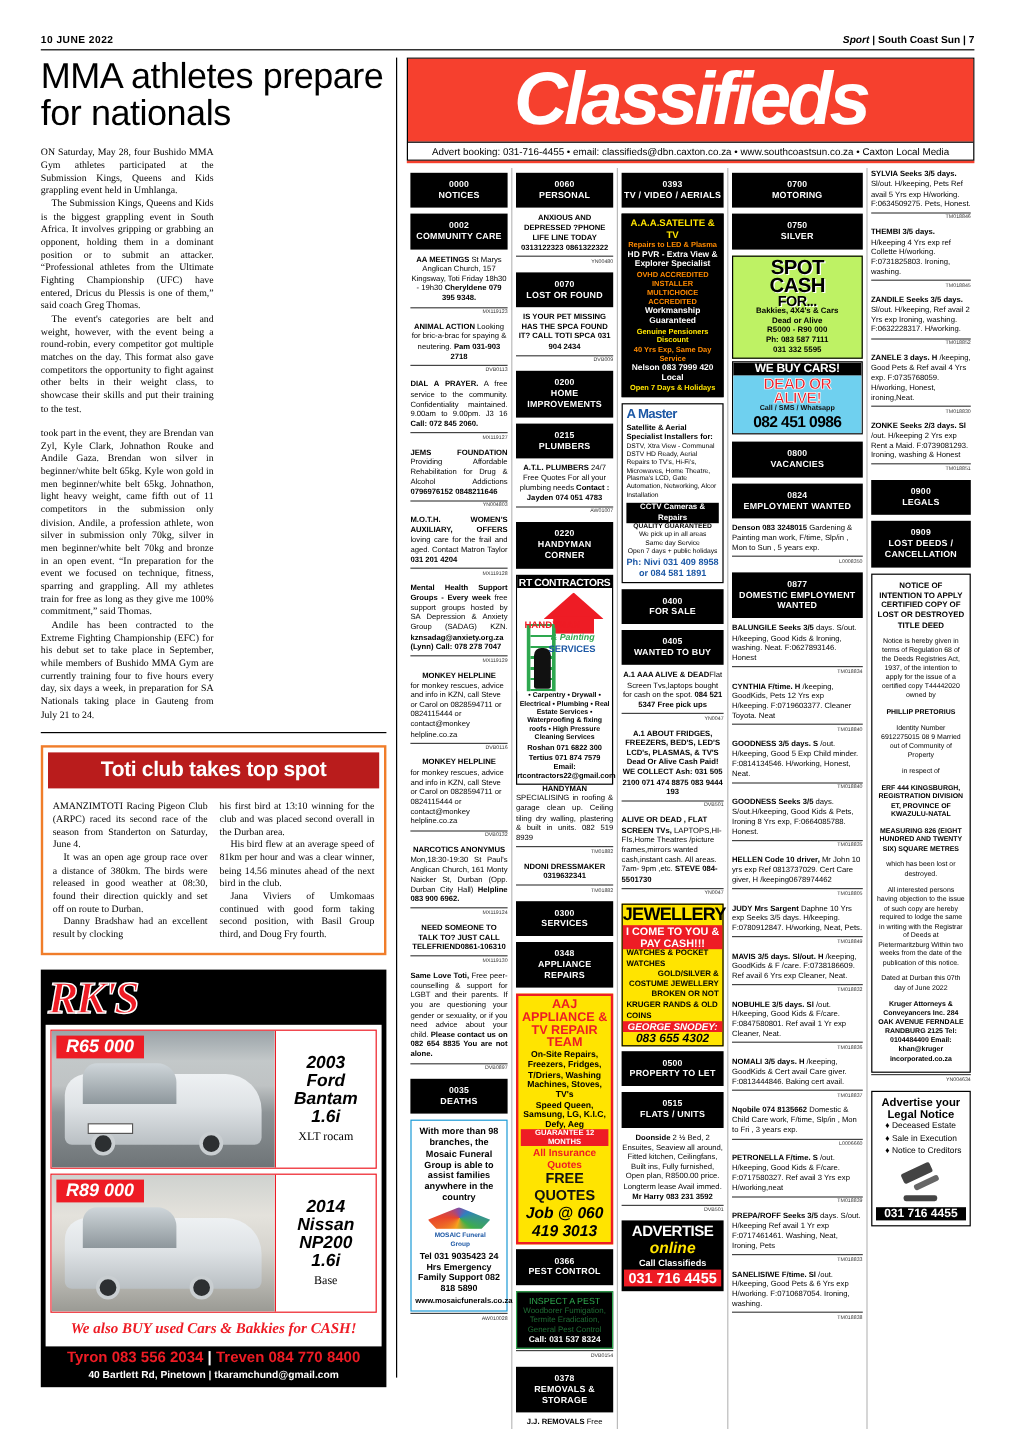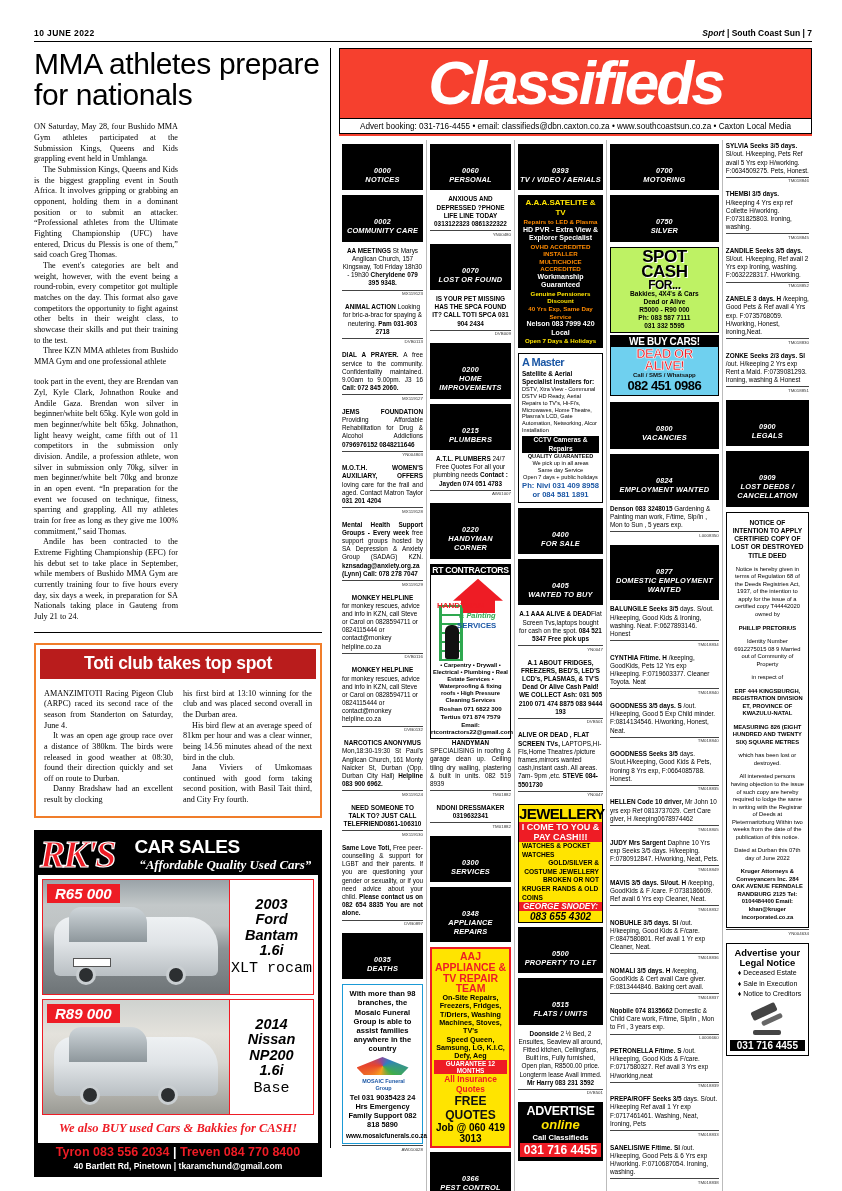--- a/index.html
+++ b/index.html
@@ -52,21 +52,21 @@
   .rks-inner { background:#fff; margin-top:3px; padding:4px; }
   .car-row { border:1.6px solid #ee1c25; display:flex; margin-bottom:4px; height:116px; }
   .car-photo { position:relative; flex:1; overflow:hidden; }
   .price-tag { position:absolute; top:4px; left:4px; background:#ee1c25; color:#fff;
      font-family:"Liberation Sans", sans-serif; font-weight:bold; font-style:italic;
      font-size:15px; padding:1px 8px; z-index:3; }
   .car-desc { width:84px; border-left:1.6px solid #ee1c25; display:flex; flex-direction:column;
      align-items:center; justify-content:center; text-align:center; }
   .car-desc .yr { font-family:"Liberation Sans", sans-serif; font-weight:bold; font-style:italic;
      font-size:14.5px; line-height:1.05; }
-  .car-desc .sub { font-family:Liberation Mono, monospace; font-size:15px; margin-top:2px; }
+  .car-desc .sub { font-family:Liberation Serif, serif; font-size:10px; margin-top:2px; }
   .rks-buy { text-align:center; font-family:"Liberation Serif", serif; font-weight:bold;
      font-style:italic; font-size:12.5px; color:#ee1c25; padding:2px 0 3px; }
   .rks-phones { text-align:center; font-family:"Liberation Sans", sans-serif; font-weight:bold;
      font-size:12.5px; color:#ee1c25; padding:2px 0 0; }
   .rks-phones .sep { color:#fff; }
   .rks-addr { text-align:center; font-family:"Liberation Sans", sans-serif; font-weight:bold;
      font-size:8.5px; color:#fff; padding:2px 0 2px; }
 
   
   .ph1 { position:absolute; inset:0; background:
@@ -90,21 +90,21 @@
   .cls-rule { border-top:2.2px solid #f6402e; }
 
   
   .cls-cols { display:flex; margin-top:4px; }
   .ccol { padding:0 3px; border-right:.6px solid #bbb; }
   .ccol:last-child { border-right:none; }
   .c1 { width:88px; } .c2 { width:88px; } .c3 { width:92px; }
   .c4 { width:122px; } .c5 { width:94px; }
 
   .cat { background:#000; color:#fff; text-align:center; font-family:"Liberation Sans", sans-serif;
-     font-weight:bold; font-size:7.4px; line-height:1.25; padding:22px 2px 6px; margin:4px 0 5px; letter-spacing:.2px;font-style:italic; }
+     font-weight:bold; font-size:7.4px; line-height:1.25; padding:5px 2px 6px; margin:4px 0 5px; letter-spacing:.2px; }
   .cat .num { display:block; font-size:7.2px; }
 
   .ad { font-family:"Liberation Sans", sans-serif; font-size:6.4px; line-height:1.28;
      text-align:center; margin-bottom:2px; }
   .ad.jst { text-align:justify; }
   .ad b { font-weight:bold; }
   .adref { font-family:"Liberation Sans", sans-serif; font-size:4.4px; text-align:right;
      border-top:.7px solid #444; margin:1px 0 7px; padding-top:.5px; color:#333; }
 
   
@@ -137,21 +137,21 @@
   .dora .l2 { font-size:6px; font-weight:bold; color:#111; }
   .dora .l3 { font-weight:bold; font-size:13px; letter-spacing:-.5px; }
 
   .aaj { background:#ffe400; border:2px solid #ee1c25; text-align:center;
      font-family:"Liberation Sans", sans-serif; padding:2px; }
   .aaj .t { color:#ee1c25; font-weight:bold; font-size:10.5px; line-height:1.02; }
   .aaj .b { font-weight:bold; font-size:7.2px; line-height:1.15; }
   .aaj .g { background:#ee1c25; color:#fff; font-weight:bold; font-size:6.4px; }
   .aaj .ins { color:#ee1c25; font-weight:bold; font-size:8.4px; }
   .aaj .fq { font-weight:bold; font-size:12px; color:#111; }
-  .aaj .job { font-weight:bold; font-size:10px; }
+  .aaj .job { font-weight:bold; font-size:13px;font-style:italic; }
 
   .inspect { background:#000; border:1.5px solid #2ea84f; text-align:center;
      font-family:"Liberation Sans", sans-serif; padding:3px 2px; }
   .inspect .t { color:#2ea84f; font-weight:normal; font-size:7.4px; }
   .inspect .b { color:#1e6b33; font-size:6.6px; line-height:1.25; }
   .inspect .c { color:#fff; font-weight:bold; font-size:7px; }
 
   .jewel { background:#ffe400; border:1.5px solid #000; text-align:center;
      font-family:"Liberation Sans", sans-serif; }
   .jewel .t1 { font-weight:bold; font-size:15px; letter-spacing:-.6px; }
@@ -227,21 +227,20 @@
 
     <div class="left-col">
 
       <h1 class="headline">MMA athletes prepare for nationals</h1>
 
       <div class="art-cols">
         <div class="art-col">
           <p>ON Saturday, May 28, four Bushido MMA Gym athletes participated at the Submission Kings, Queens and Kids grappling event held in Umhlanga.</p>
           <p>The Submission Kings, Queens and Kids is the biggest grappling event in South Africa. It involves gripping or grabbing an opponent, holding them in a dominant position or to submit an attacker. “Professional athletes from the Ultimate Fighting Championship (UFC) have entered, Dricus du Plessis is one of them,” said coach Greg Thomas.</p>
           <p>The event's categories are belt and weight, however, with the event being a round-robin, every competitor got multiple matches on the day. This format also gave competitors the opportunity to fight against other belts in their weight class, to showcase their skills and put their training to the test.</p>
-          <p>Three KZN MMA athletes from Bushido MMA Gym and one professional athlete</p>
         </div>
         <div class="art-col">
           <p>took part in the event, they are Brendan van Zyl, Kyle Clark, Johnathon Rouke and Andile Gaza. Brendan won silver in beginner/white belt 65kg. Kyle won gold in men beginner/white belt 65kg. Johnathon, light heavy weight, came fifth out of 11 competitors in the submission only division. Andile, a profession athlete, won silver in submission only 70kg, silver in men beginner/white belt 70kg and bronze in an open event. “In preparation for the event we focused on technique, fitness, sparring and grappling. All my athletes train for free as long as they give me 100% commitment,” said Thomas.</p>
           <p>Andile has been contracted to the Extreme Fighting Championship (EFC) for his debut set to take place in September, while members of Bushido MMA Gym are currently training four to five hours every day, six days a week, in preparation for SA Nationals taking place in Gauteng from July 21 to 24.</p>
         </div>
       </div>
 
       <div class="rule"></div>
 
       <div class="toti-box">
@@ -250,32 +249,28 @@
         </div>
         <div class="toti-body">
           <div class="art-col">
             <p>AMANZIMTOTI Racing Pigeon Club (ARPC) raced its second race of the season from Standerton on Saturday, June 4.</p>
             <p>It was an open age group race over a distance of 380km. The birds were released in good weather at 08:30, found their direction quickly and set off on route to Durban.</p>
             <p>Danny Bradshaw had an excellent result by clocking</p>
           </div>
           <div class="art-col">
             <p>his first bird at 13:10 winning for the club and was placed second overall in the Durban area.</p>
             <p>His bird flew at an average speed of 81km per hour and was a clear winner, being 14.56 minutes ahead of the next bird in the club.</p>
-            <p>Jana Viviers of Umkomaas continued with good form taking second position, with Basil Tait third, and City Fry fourth.</p>
+            <p>Jana Viviers of Umkomaas continued with good form taking second position, with Basil Group third, and Doug Fry fourth.</p>
           </div>
         </div>
       </div>
 
       <div class="rks">
         <div class="rks-top">
           <div class="rks-logo">RK'S</div>
-          <div style="flex:1;">
-            <div class="rks-cs">CAR SALES</div>
-            <div class="rks-tag">“Affordable Quality Used Cars”</div>
-          </div>
         </div>
         <div class="rks-inner">
 
           <div class="car-row">
             <div class="car-photo">
               <div class="ph1"></div>
               <div class="ph-car"></div>
                 <div class="ph-cab"></div>
               <div class="ph-wheel" style="left:18%"></div>
                 <div class="ph-wheel" style="left:66%"></div>

